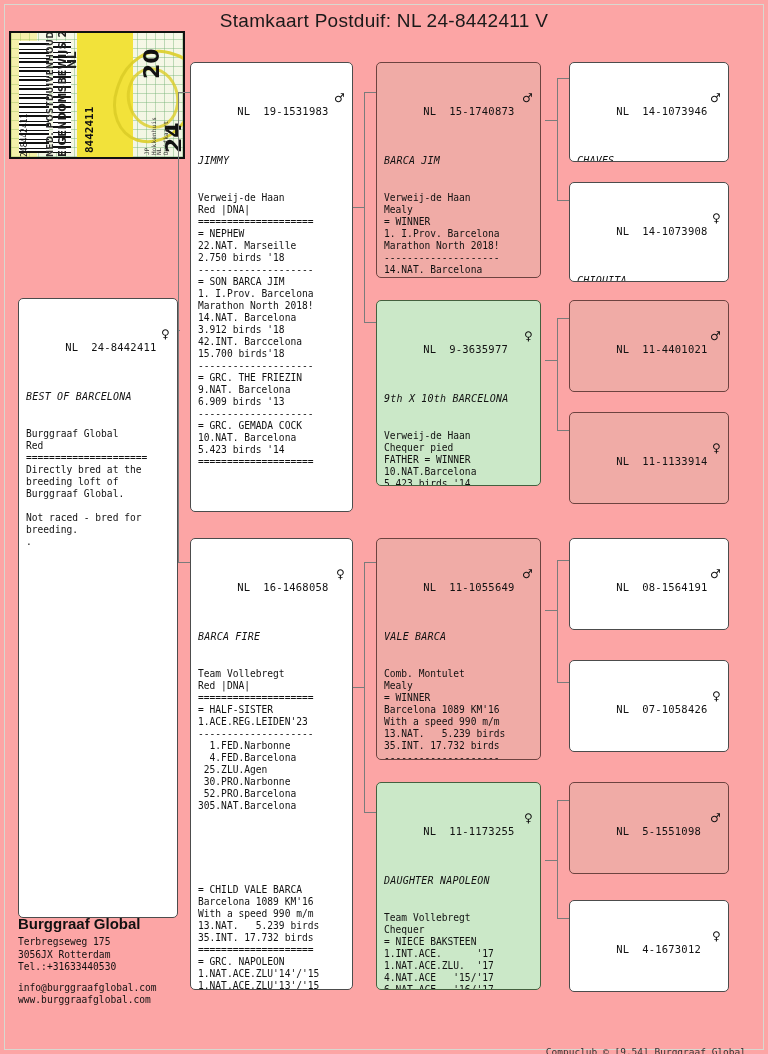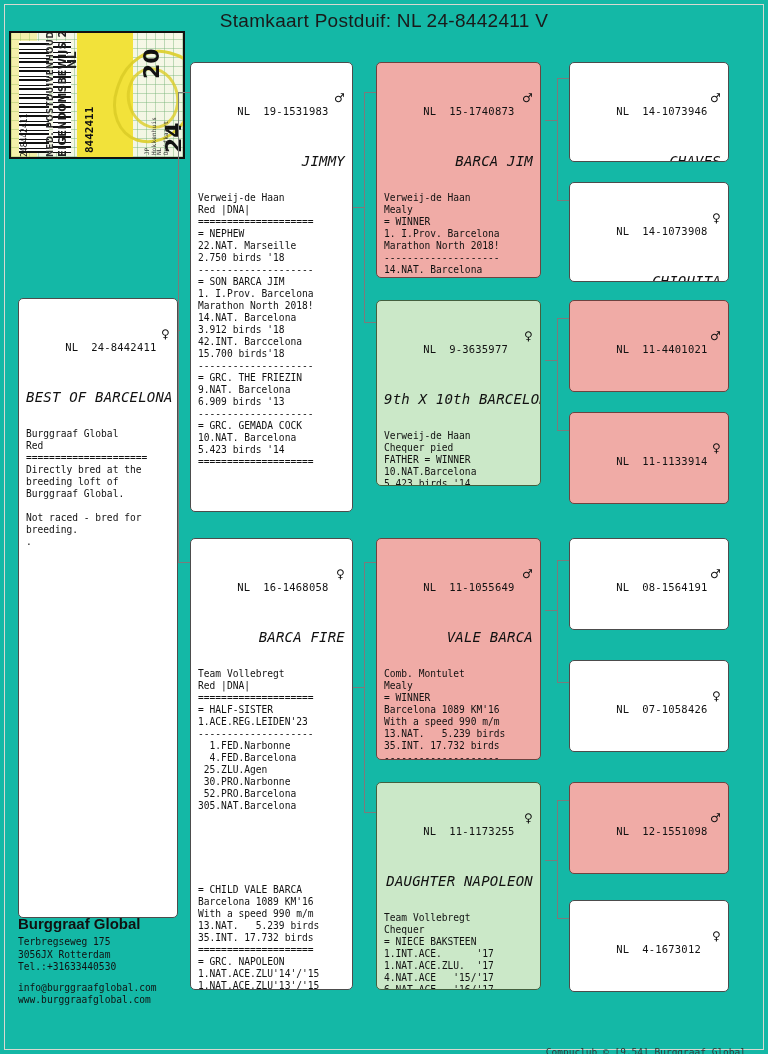--- a/index.html
+++ b/index.html
@@ -11,21 +11,21 @@
     width: 768px; height: 1054px;
     position: relative;
     font-family: "DejaVu Sans Mono", monospace;
     color: #111;
     overflow: hidden;
   }
   .page {
     position: absolute;
     left: 0; top: 0;
     width: 768px; height: 1054px;
-    background: #14b8a6;
+    background: #fca5a5;
   }
   .page-border {
     position: absolute;
     left: 4px; top: 4px;
     width: 760px; height: 1046px;
     border: 1px solid #d8d8d0;
     pointer-events: none;
   }
 
   
@@ -170,23 +170,22 @@
     letter-spacing: .2px;
     position: relative;
   }
   .hdr .sex {
     position: absolute; right: 0; top: -1px;
     font-family: "DejaVu Sans", sans-serif;
     font-size: 12px;
   }
   .nick {
     font-style: italic;
-    font-size: 14px;
+    font-size: 10px;
     letter-spacing: .2px;
-    text-align: right;
   }
   .body { font-size: 9.6px; line-height: 12px; }
 
   
   .ln { position: absolute; background: #7b7b7b; }
   .ln.h { height: 1px; }
   .ln.v { width: 1px; }
 
   
   .owner {
@@ -476,21 +475,21 @@
   <div class="card white" style="left:569px; top:660px; width:160px; height:92px;">
     <div class="hdr">
       <span>NL  07-1058426</span><span class="sex">♀</span>
     </div>
     
     
   </div>
 
   <div class="card pink" style="left:569px; top:782px; width:160px; height:92px;">
     <div class="hdr">
-      <span>NL  12-1551098</span><span class="sex">♂</span>
+      <span>NL  5-1551098</span><span class="sex">♂</span>
     </div>
     
     
   </div>
 
   <div class="card white" style="left:569px; top:900px; width:160px; height:92px;">
     <div class="hdr">
       <span>NL  4-1673012</span><span class="sex">♀</span>
     </div>
     

